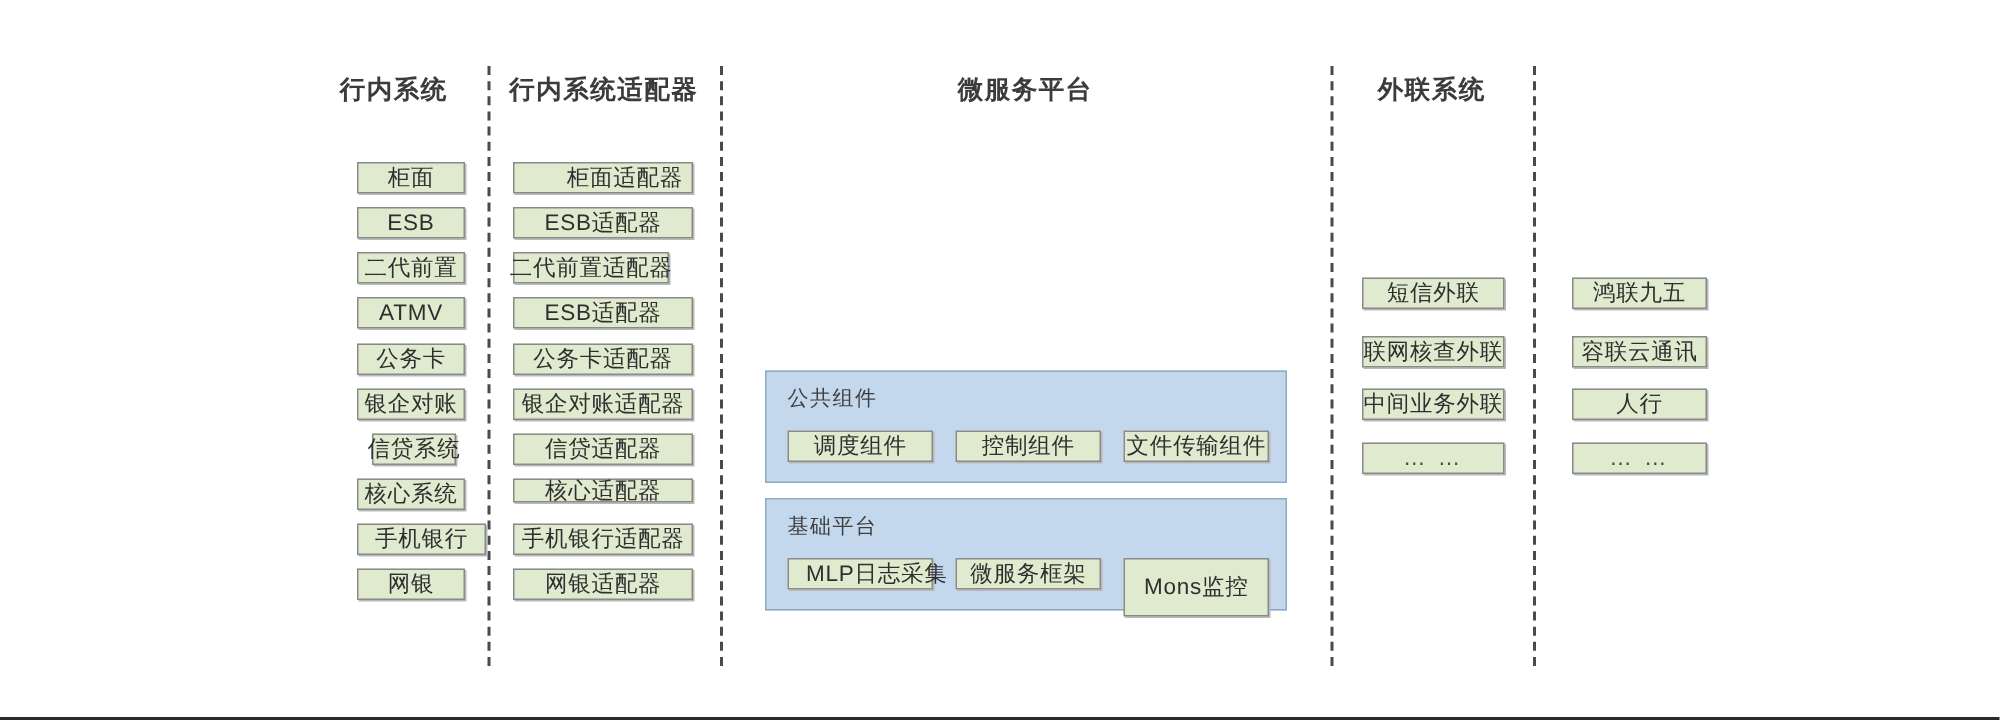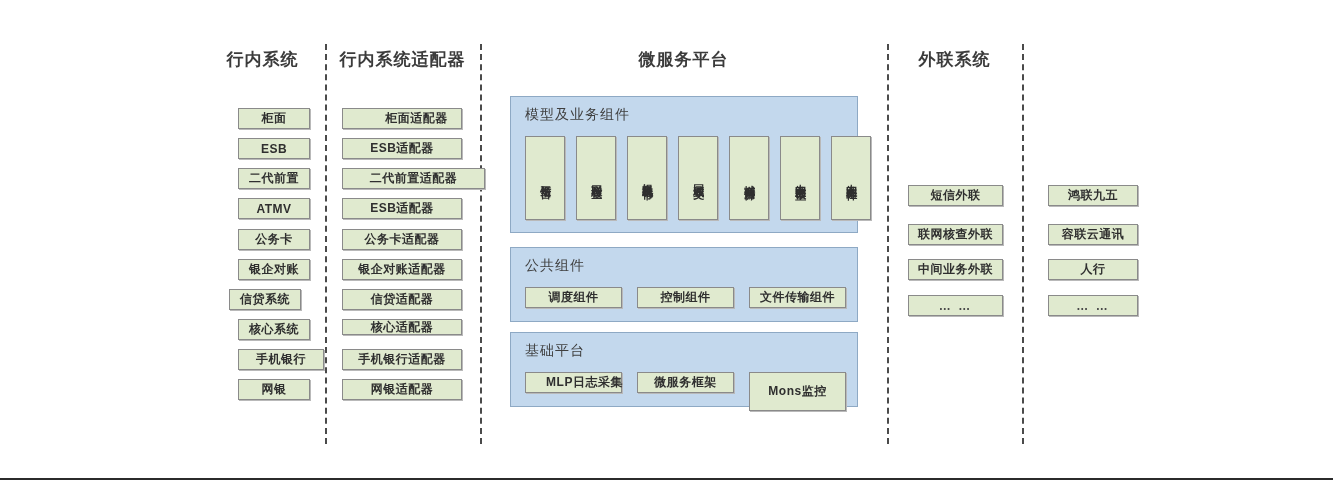--- a/index.html
+++ b/index.html
@@ -54,22 +54,22 @@
   
   .gbox {
     position: absolute;
     box-sizing: border-box;
     background: #e0eacf;
     border: 1px solid #8a8a8a;
     box-shadow: 1px 1px 0 #b9b9b9;
     display: flex;
     align-items: center;
     justify-content: center;
-    font-size: 12px;
-    font-weight: bold;
+    font-size: 15px;
+    font-weight: normal;
     color: #2f2f2f;
     white-space: nowrap;
     letter-spacing: .5px;
   }
   .gbox.dots { color: #4a4a4a; letter-spacing: 2px; }
 
   
   .vbox {
     position: absolute;
     box-sizing: border-box;
@@ -130,69 +130,44 @@
 
   <div class="column" style="left:200px; width:125px;">
     <div class="col-title">行内系统</div>
 
     <div class="gbox" style="left:38px; top:108px; width:72px; height:21px;">柜面</div>
     <div class="gbox" style="left:38px; top:138px; width:72px; height:21px;">ESB</div>
     <div class="gbox" style="left:38px; top:168px; width:72px; height:21px;">二代前置</div>
     <div class="gbox" style="left:38px; top:198px; width:72px; height:21px;">ATMV</div>
     <div class="gbox" style="left:38px; top:229px; width:72px; height:21px;">公务卡</div>
     <div class="gbox" style="left:38px; top:259px; width:72px; height:21px;">银企对账</div>
-    <div class="gbox" style="left:29px; top:289px; width:72px; height:21px;">信贷系统</div>
+    <div class="gbox" style="left:48px; top:289px; width:56px; height:21px;">信贷系统</div>
     <div class="gbox" style="left:38px; top:319px; width:72px; height:21px;">核心系统</div>
     <div class="gbox" style="left:38px; top:349px; width:86px; height:21px;">手机银行</div>
     <div class="gbox" style="left:38px; top:379px; width:72px; height:21px;">网银</div>
   </div>
 
   <div class="column" style="left:325px; width:155px;">
     <div class="col-title">行内系统适配器</div>
 
     <div class="gbox" style="left:17px; top:108px; width:120px; height:21px;padding-left:29px;">柜面适配器</div>
     <div class="gbox" style="left:17px; top:138px; width:120px; height:21px;">ESB适配器</div>
-    <div class="gbox" style="left:17px; top:168px; width:143px; height:21px;text-align:right;">二代前置适配器</div>
+    <div class="gbox" style="left:17px; top:168px; width:104px; height:21px;text-align:right;">二代前置适配器</div>
     <div class="gbox" style="left:17px; top:198px; width:120px; height:21px;">ESB适配器</div>
     <div class="gbox" style="left:17px; top:229px; width:120px; height:21px;">公务卡适配器</div>
     <div class="gbox" style="left:17px; top:259px; width:120px; height:21px;">银企对账适配器</div>
     <div class="gbox" style="left:17px; top:289px; width:120px; height:21px;">信贷适配器</div>
     <div class="gbox" style="left:17px; top:319px; width:120px; height:16px;">核心适配器</div>
     <div class="gbox" style="left:17px; top:349px; width:120px; height:21px;">手机银行适配器</div>
     <div class="gbox" style="left:17px; top:379px; width:120px; height:21px;">网银适配器</div>
   </div>
 
   <div class="column" style="left:480px; width:407px;">
     <div class="col-title">微服务平台</div>
 
-    <div class="bpanel" style="left:30px; top:96px; width:348px; height:137px;">
-      <div class="bpanel-title">模型及业务组件</div>
-
-      <div class="vbox" style="left:14px;  top:39px; width:40px; height:84px;">
-          <span>短信平台</span>
-        </div>
-      <div class="vbox" style="left:65px;  top:39px; width:40px; height:84px;">
-          <span>联网核查</span>
-        </div>
-      <div class="vbox" style="left:116px; top:39px; width:40px; height:84px;">
-          <span>银联及银行卡</span>
-        </div>
-      <div class="vbox" style="left:167px; top:39px; width:40px; height:84px;">
-          <span>同城票交</span>
-        </div>
-      <div class="vbox" style="left:218px; top:39px; width:40px; height:84px;">
-          <span>城商行清算</span>
-        </div>
-      <div class="vbox" style="left:269px; top:39px; width:40px; height:84px;">
-          <span>中间业务模型</span>
-        </div>
-      <div class="vbox" style="left:320px; top:39px; width:40px; height:84px;">
-          <span>中间业务组件</span>
-        </div>
-    </div>
 
     <div class="bpanel" style="left:30px; top:247px; width:348px; height:75px;">
       <div class="bpanel-title">公共组件</div>
 
       <div class="gbox" style="left:14px;  top:39px; width:97px; height:21px;">调度组件</div>
       <div class="gbox" style="left:126px; top:39px; width:97px; height:21px;">控制组件</div>
       <div class="gbox" style="left:238px; top:39px; width:97px; height:21px;">文件传输组件</div>
     </div>
 
     <div class="bpanel" style="left:30px; top:332px; width:348px; height:75px;">

